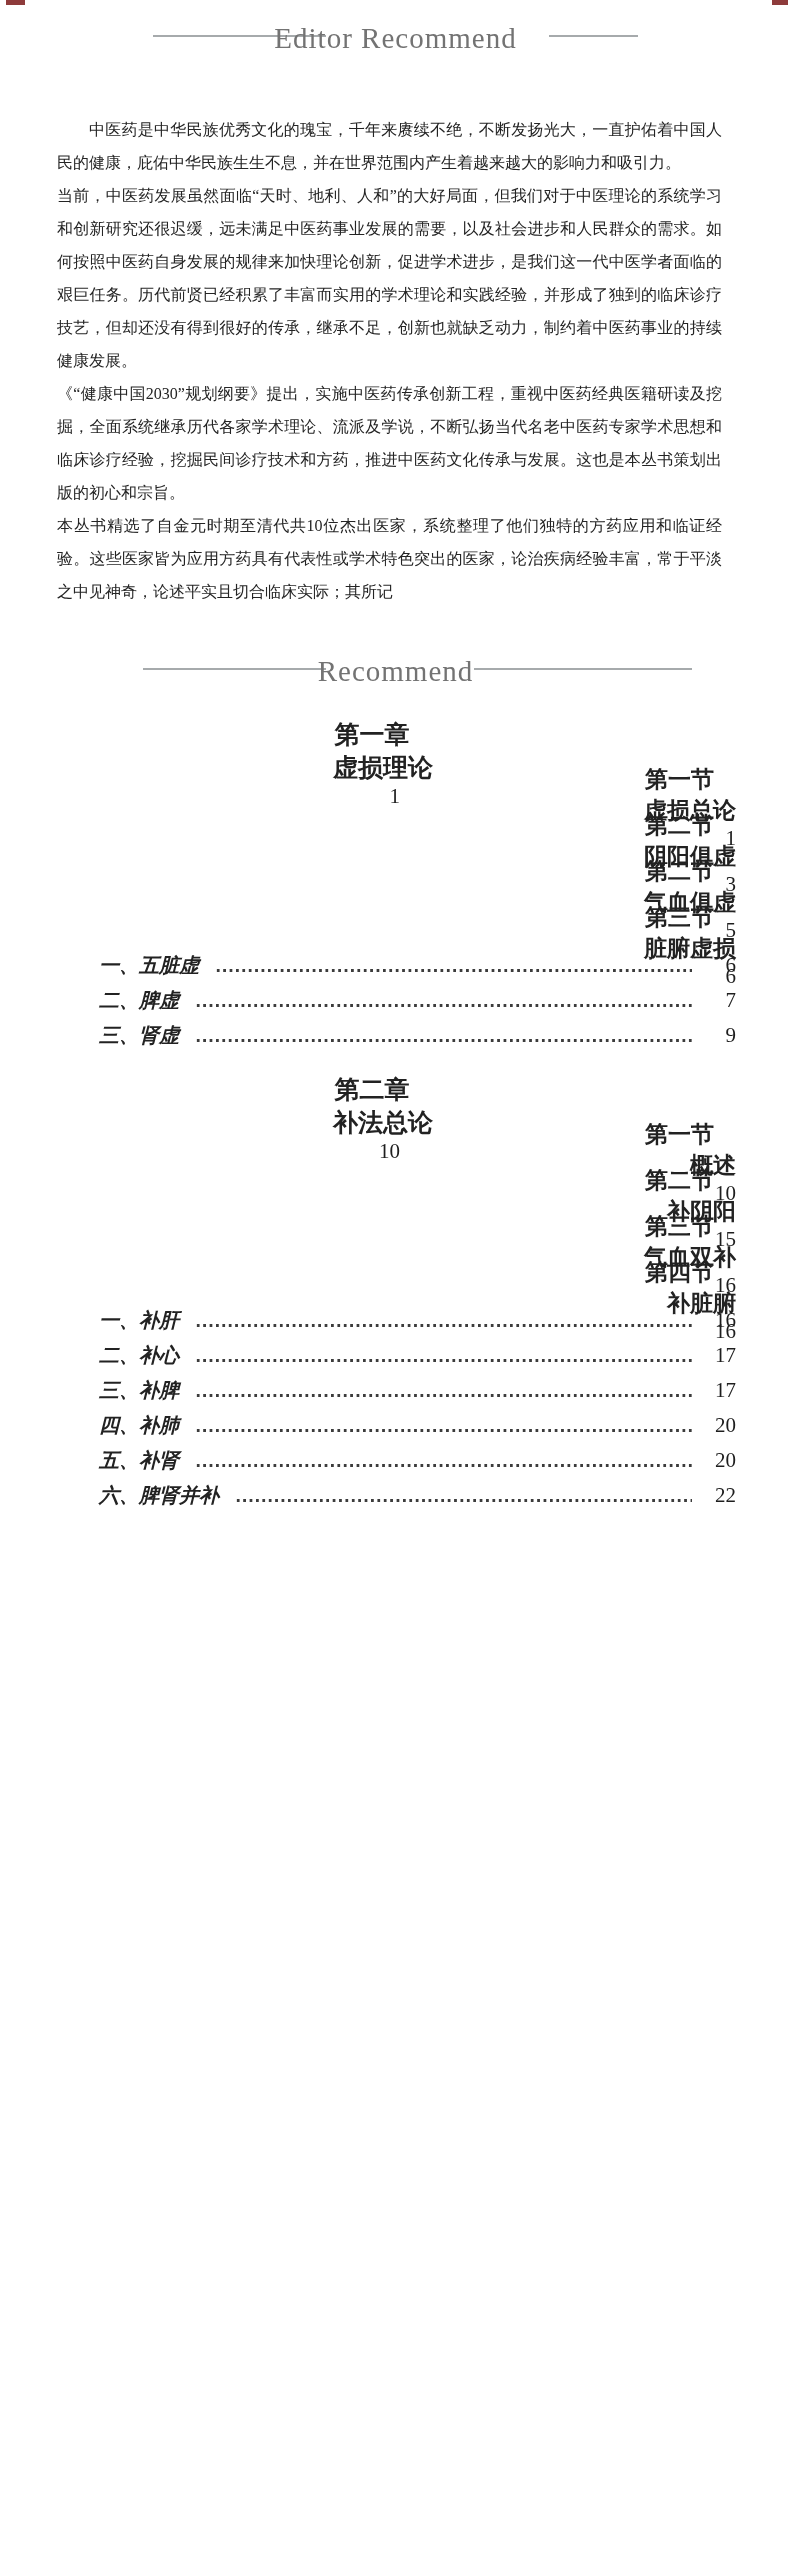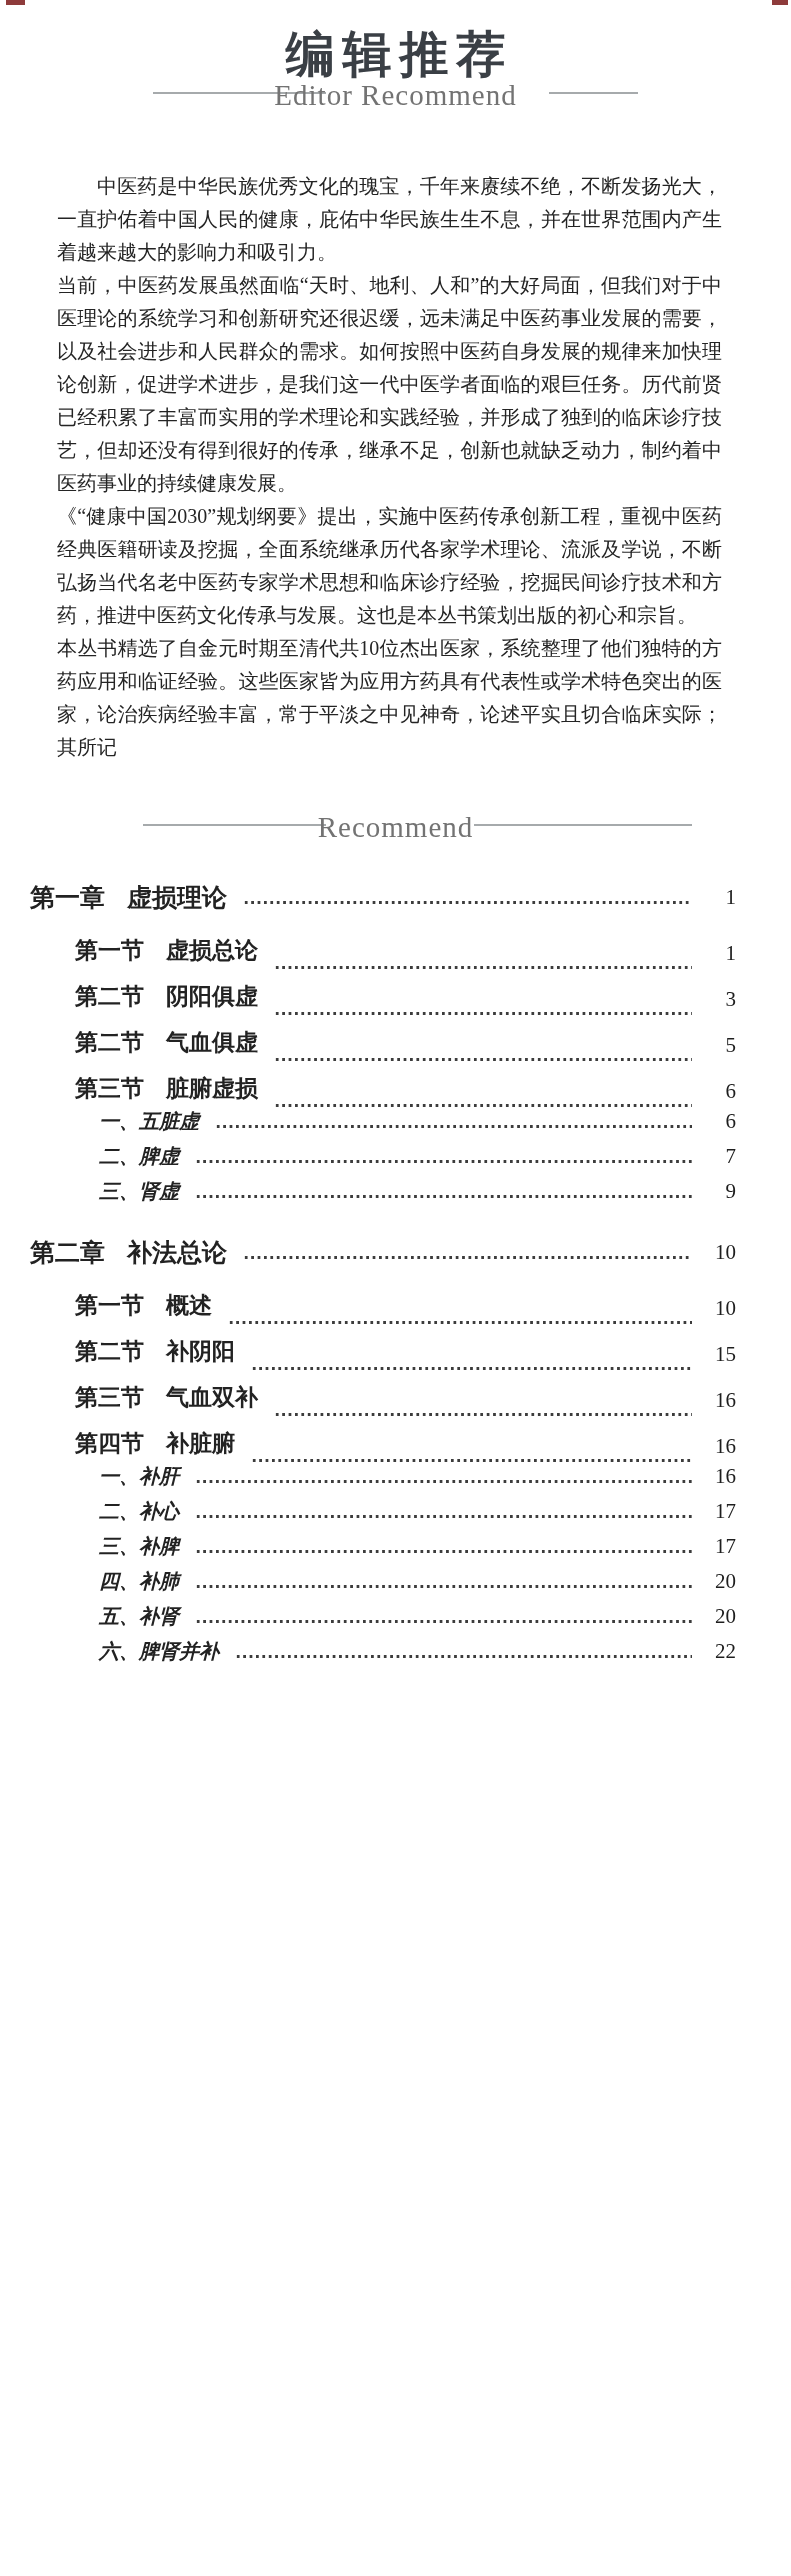--- a/index.html
+++ b/index.html
@@ -33,31 +33,31 @@
   .h-catalog .rule-left{left:143px;width:183px;}
   .h-catalog .rule-right{right:99px;width:218px;}
 
   .sec-editor{padding-top:26px;}
   .sec-content{margin-top:51px;}
   .sec-catalog{margin-top:45px;}
 
   
   .paragraphs{
     margin:53px 69px 0 57px;
-    font-size:20px;line-height:33px;color:#242424;
+    font-size:16px;line-height:33px;color:#242424;
     text-align:justify;
   }
   .para{margin:0;}
   .para.indented{text-indent:2em;}
 
   
   .toc{margin:25px 55px 0 30px;color:#222;}
   .toc-row{display:flex;align-items:center;}
   .toc-row.chapter,.toc-row.section{
-    height:46px;font-family:"Liberation Sans","DejaVu Sans",sans-serif;font-weight:700;
+    height:46px;font-family:"Liberation Sans","DejaVu Sans",sans-serif;font-weight:700;flex-direction:column;
   }
   .toc-row.chapter{font-size:25px;}
   .toc-row.chapter:not(:first-child){margin-top:20px;}
   .toc-row.section{font-size:23px;padding-left:45px;align-items:flex-end;}
   .toc-row.sub{
     height:35px;font-size:20px;font-style:italic;font-weight:600;
     padding-left:69px;font-family:"Liberation Serif",serif;
   }
   .toc-label{white-space:nowrap;}
   .toc-row.chapter .toc-label,.toc-row.section .toc-label{margin-right:22px;}
@@ -73,21 +73,20 @@
   }
 </style>
 </head>
 <body>
 
 <div class="corner-mark left"></div>
 <div class="corner-mark right"></div>
 
 <section class="sec-editor">
   <header class="sec-header h-editor">
-    <h2 class="cn-title">编辑推荐</h2>
     <div class="sub-row">
       <span class="rule rule-left"></span>
       <span class="en-subtitle">Editor Recommend</span>
       <span class="rule rule-right"></span>
     </div>
   </header>
   <div class="paragraphs">
 
       <p class="para indented">中医药是中华民族优秀文化的瑰宝，千年来赓续不绝，不断发扬光大，一直护佑着中国人民的健康，庇佑中华民族生生不息，并在世界范围内产生着越来越大的影响力和吸引力。</p>
 

